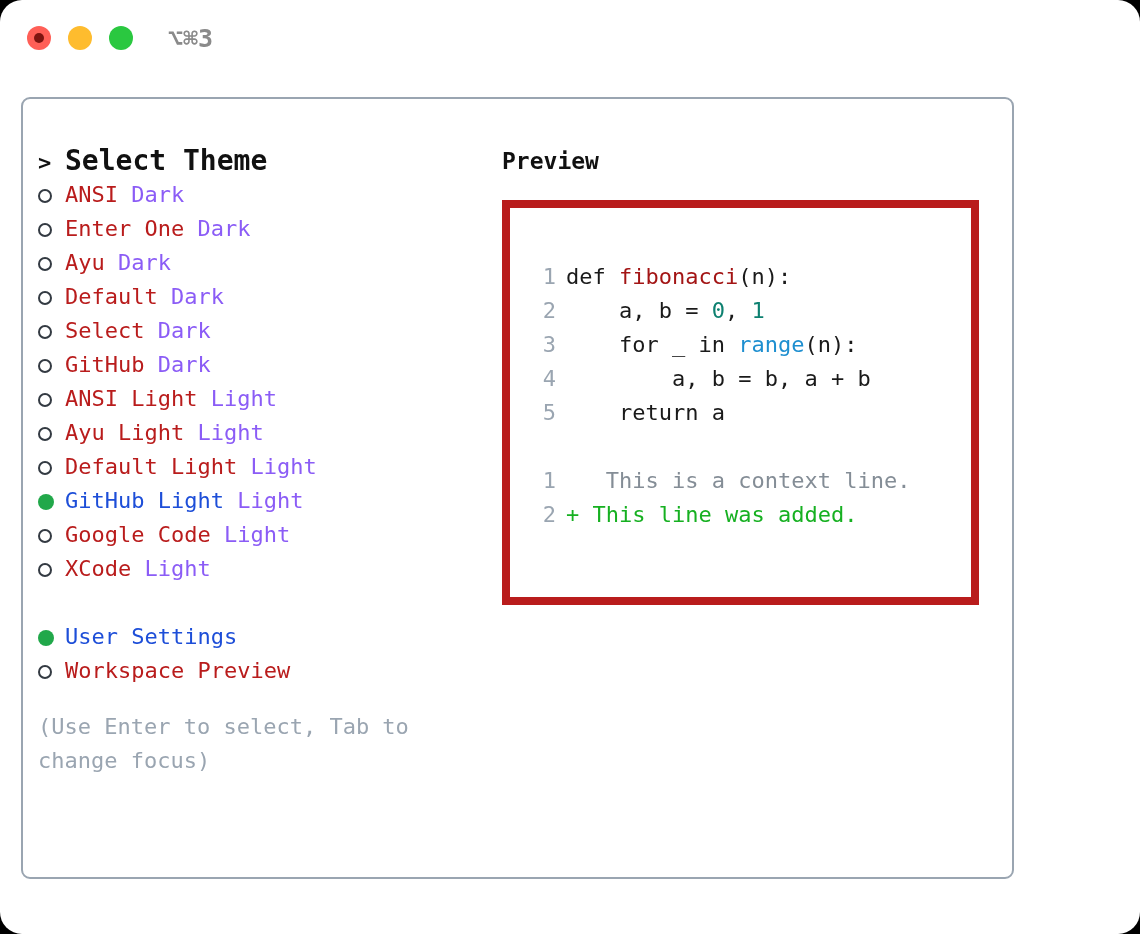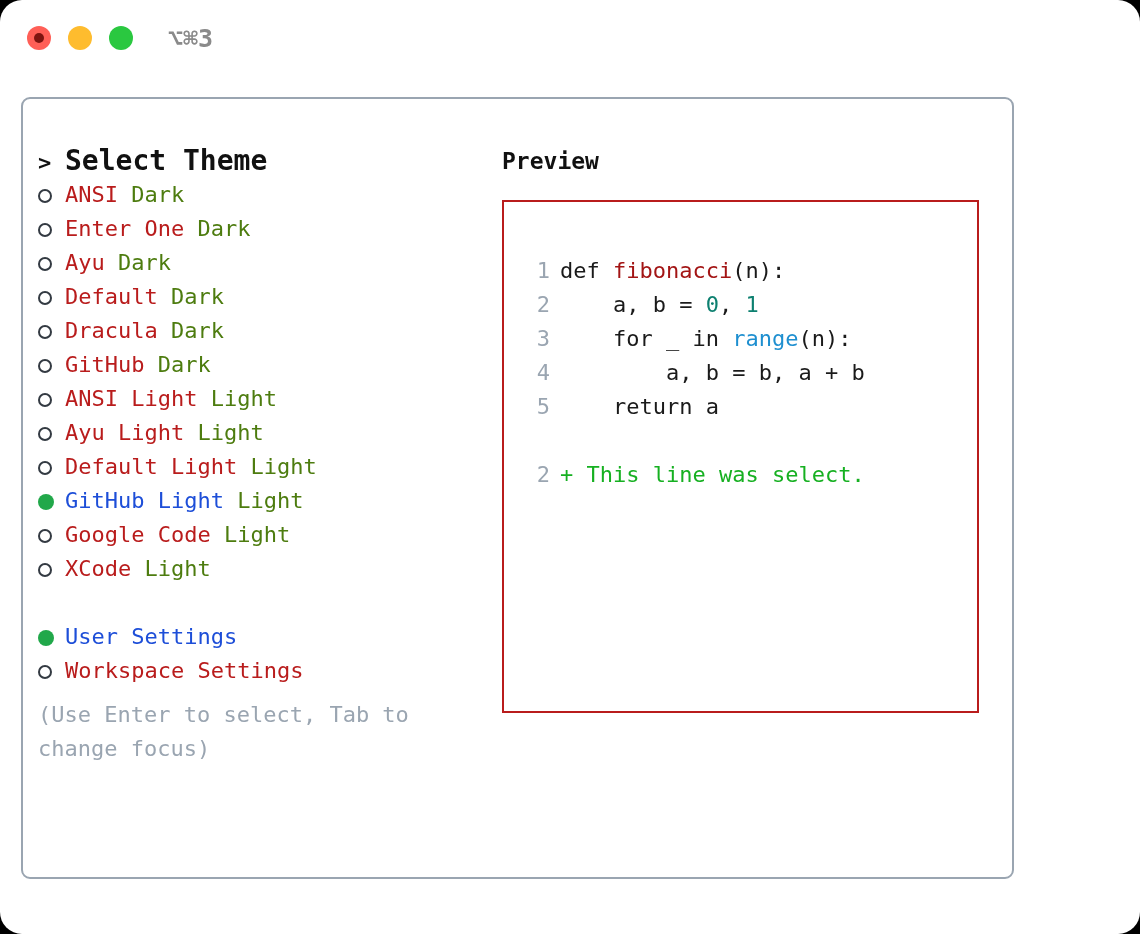--- a/index.html
+++ b/index.html
@@ -108,51 +108,51 @@
     vertical-align: middle;
     margin-bottom: 1px;
   }
   .heading {
     font-weight: bold;
     color: #111111;
     font-size: 28px;
   }
   .item-label { color: #b91c1c; }
   .item-label.selected { color: #1d4ed8; }
-  .item-kind  { color: #4d7c0f; }
+  .item-kind  { color: #8b5cf6; }
   .group-title {
     color: #1a1a1a;
     font-weight: normal;
   }
   .spacer-row { height: 34px; }
   .hint {
-    margin-top: 10px;
+    margin-top: 22px;
     font-size: 22px;
     line-height: 34px;
     color: #9aa5b1;
     width: 410px;
     white-space: pre-wrap;
   }
   
   .right-col {
     position: absolute;
     left: 479px; top: 45px;
     width: 490px;
   }
   .preview-title {
     font-size: 23px;
     font-weight: bold;
     color: #111111;
     line-height: 34px;
     margin-bottom: 22px;
   }
   .preview-box {
-    border: 2px solid #b91c1c;
+    border: 8px solid #b91c1c;
     width: 477px;
-    height: 513px;
+    height: 405px;
     padding: 52px 0 0 20px;
     background: #ffffff;
   }
   .code-line {
     font-size: 22px;
     line-height: 34px;
     white-space: pre;
     color: #1a1a1a;
   }
   .lnum {
@@ -188,49 +188,50 @@
   <div class="panel">
     <div class="panel-inner">
 
       <div class="left-col">
         <div id="theme-list">
             <div class="row"><span class="marker caret">&gt;</span><span class="heading">Select Theme</span></div>
             <div class="row"><span class="marker"><span class="dot-hollow"></span></span><span class="item-label">ANSI </span><span class="item-kind">Dark</span></div>
             <div class="row"><span class="marker"><span class="dot-hollow"></span></span><span class="item-label">Enter One </span><span class="item-kind">Dark</span></div>
             <div class="row"><span class="marker"><span class="dot-hollow"></span></span><span class="item-label">Ayu </span><span class="item-kind">Dark</span></div>
             <div class="row"><span class="marker"><span class="dot-hollow"></span></span><span class="item-label">Default </span><span class="item-kind">Dark</span></div>
-            <div class="row"><span class="marker"><span class="dot-hollow"></span></span><span class="item-label">Dracula </span><span class="item-kind">Dark</span></div>
+            <div class="row"><span class="marker"><span class="dot-hollow"></span></span><span class="item-label">Select </span><span class="item-kind">Dark</span></div>
             <div class="row"><span class="marker"><span class="dot-hollow"></span></span><span class="item-label">GitHub </span><span class="item-kind">Dark</span></div>
             <div class="row"><span class="marker"><span class="dot-hollow"></span></span><span class="item-label">ANSI Light </span><span class="item-kind">Light</span></div>
             <div class="row"><span class="marker"><span class="dot-hollow"></span></span><span class="item-label">Ayu Light </span><span class="item-kind">Light</span></div>
             <div class="row"><span class="marker"><span class="dot-hollow"></span></span><span class="item-label">Default Light </span><span class="item-kind">Light</span></div>
             <div class="row"><span class="marker"><span class="dot-filled"></span></span><span class="item-label selected">GitHub Light </span><span class="item-kind">Light</span></div>
             <div class="row"><span class="marker"><span class="dot-hollow"></span></span><span class="item-label">Google Code </span><span class="item-kind">Light</span></div>
             <div class="row"><span class="marker"><span class="dot-hollow"></span></span><span class="item-label">XCode </span><span class="item-kind">Light</span></div>
           </div>
         <div id="apply-to-block">
             <div class="spacer-row"></div>
             <div class="row"><span class="marker"><span class="dot-filled"></span></span><span class="item-label selected">User Settings</span></div>
-            <div class="row"><span class="marker"><span class="dot-hollow"></span></span><span class="item-label">Workspace Settings</span></div>
+            <div class="row"><span class="marker"><span class="dot-hollow"></span></span><span class="item-label">Workspace Preview</span></div>
           </div>
         <div class="hint">(Use Enter to select, Tab to change focus)</div>
       </div>
 
       <div class="right-col">
         <div class="preview-title">Preview</div>
         <div class="preview-box">
           <div id="code-block">
               <div class="code-line"><span class="lnum">1</span><span class="tok-plain">def </span><span class="tok-fn">fibonacci</span><span class="tok-plain">(n):</span></div>
               <div class="code-line"><span class="lnum">2</span><span class="tok-plain">    a, b = </span><span class="tok-num">0</span><span class="tok-plain">, </span><span class="tok-num">1</span></div>
               <div class="code-line"><span class="lnum">3</span><span class="tok-plain">    for _ in </span><span class="tok-call">range</span><span class="tok-plain">(n):</span></div>
               <div class="code-line"><span class="lnum">4</span><span class="tok-plain">        a, b = b, a + b</span></div>
               <div class="code-line"><span class="lnum">5</span><span class="tok-plain">    return a</span></div>
             </div>
           <div class="blank-line"></div>
           <div id="diff-block">
-              <div class="code-line"><span class="lnum">2</span><span class="diff-add">+</span><span class="diff-add"> This line was select.</span></div>
+              <div class="code-line"><span class="lnum">1</span><span class="diff-ctx"> </span><span class="diff-ctx">  This is a context line.</span></div>
+              <div class="code-line"><span class="lnum">2</span><span class="diff-add">+</span><span class="diff-add"> This line was added.</span></div>
             </div>
         </div>
       </div>
 
     </div>
   </div>
 </div>
 
 </body></html>

